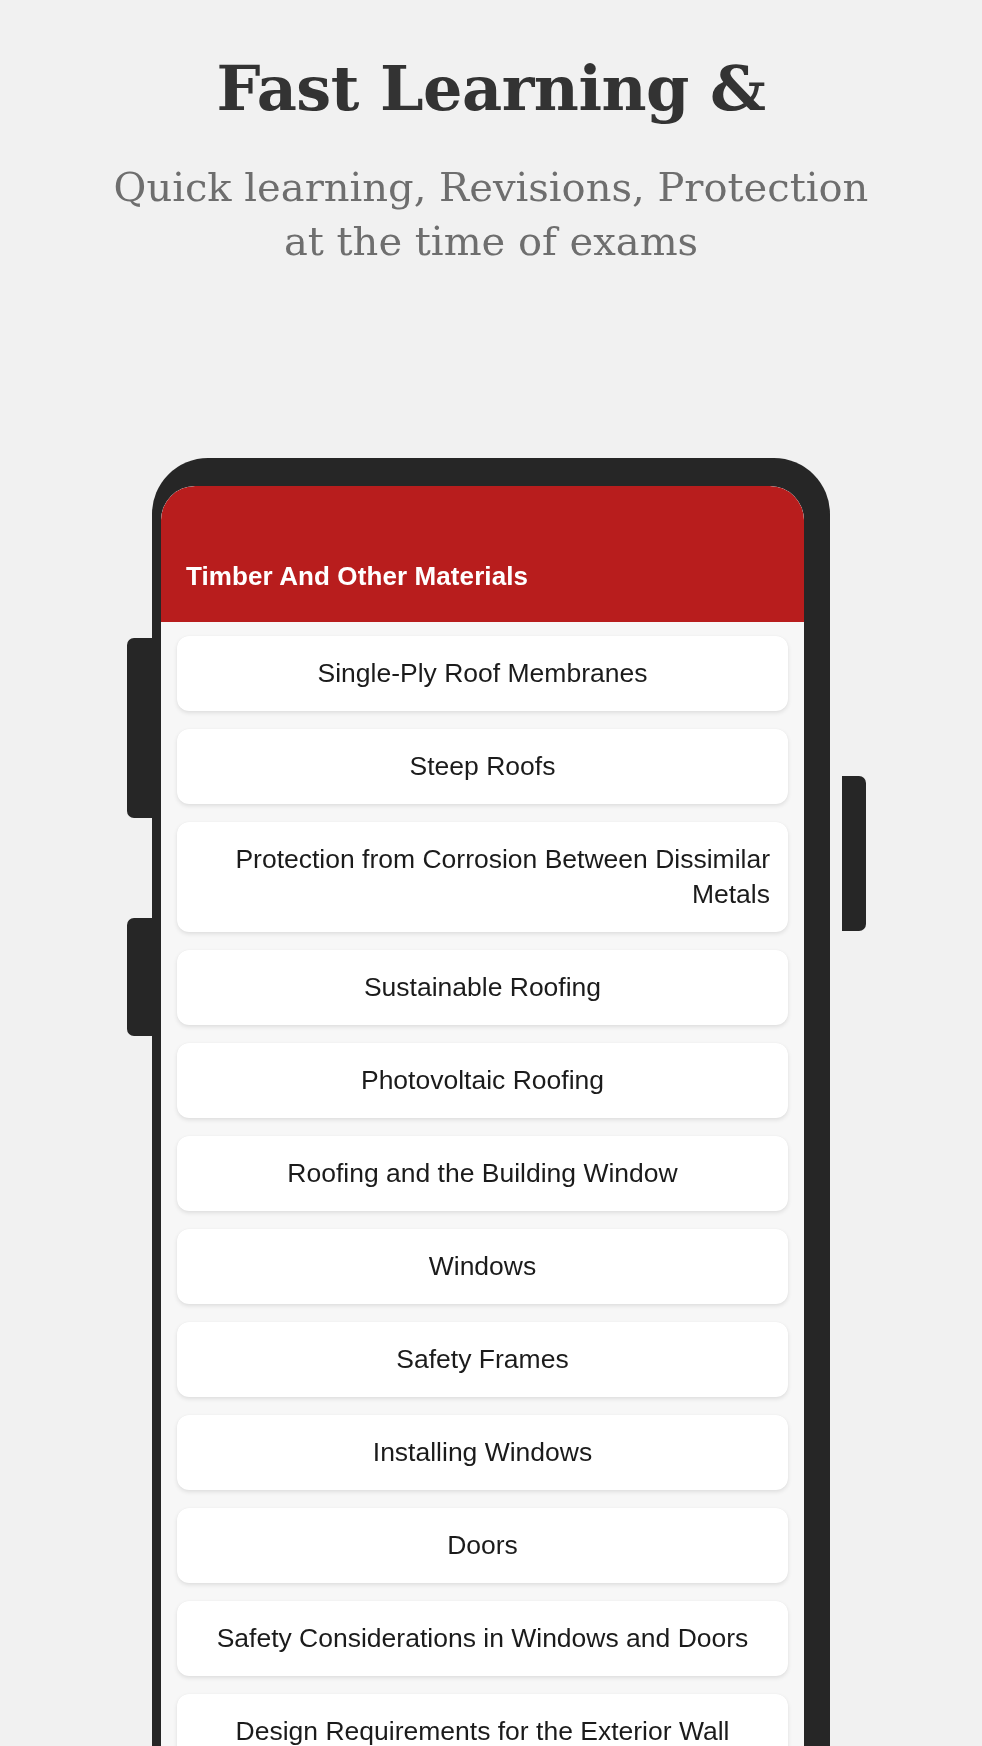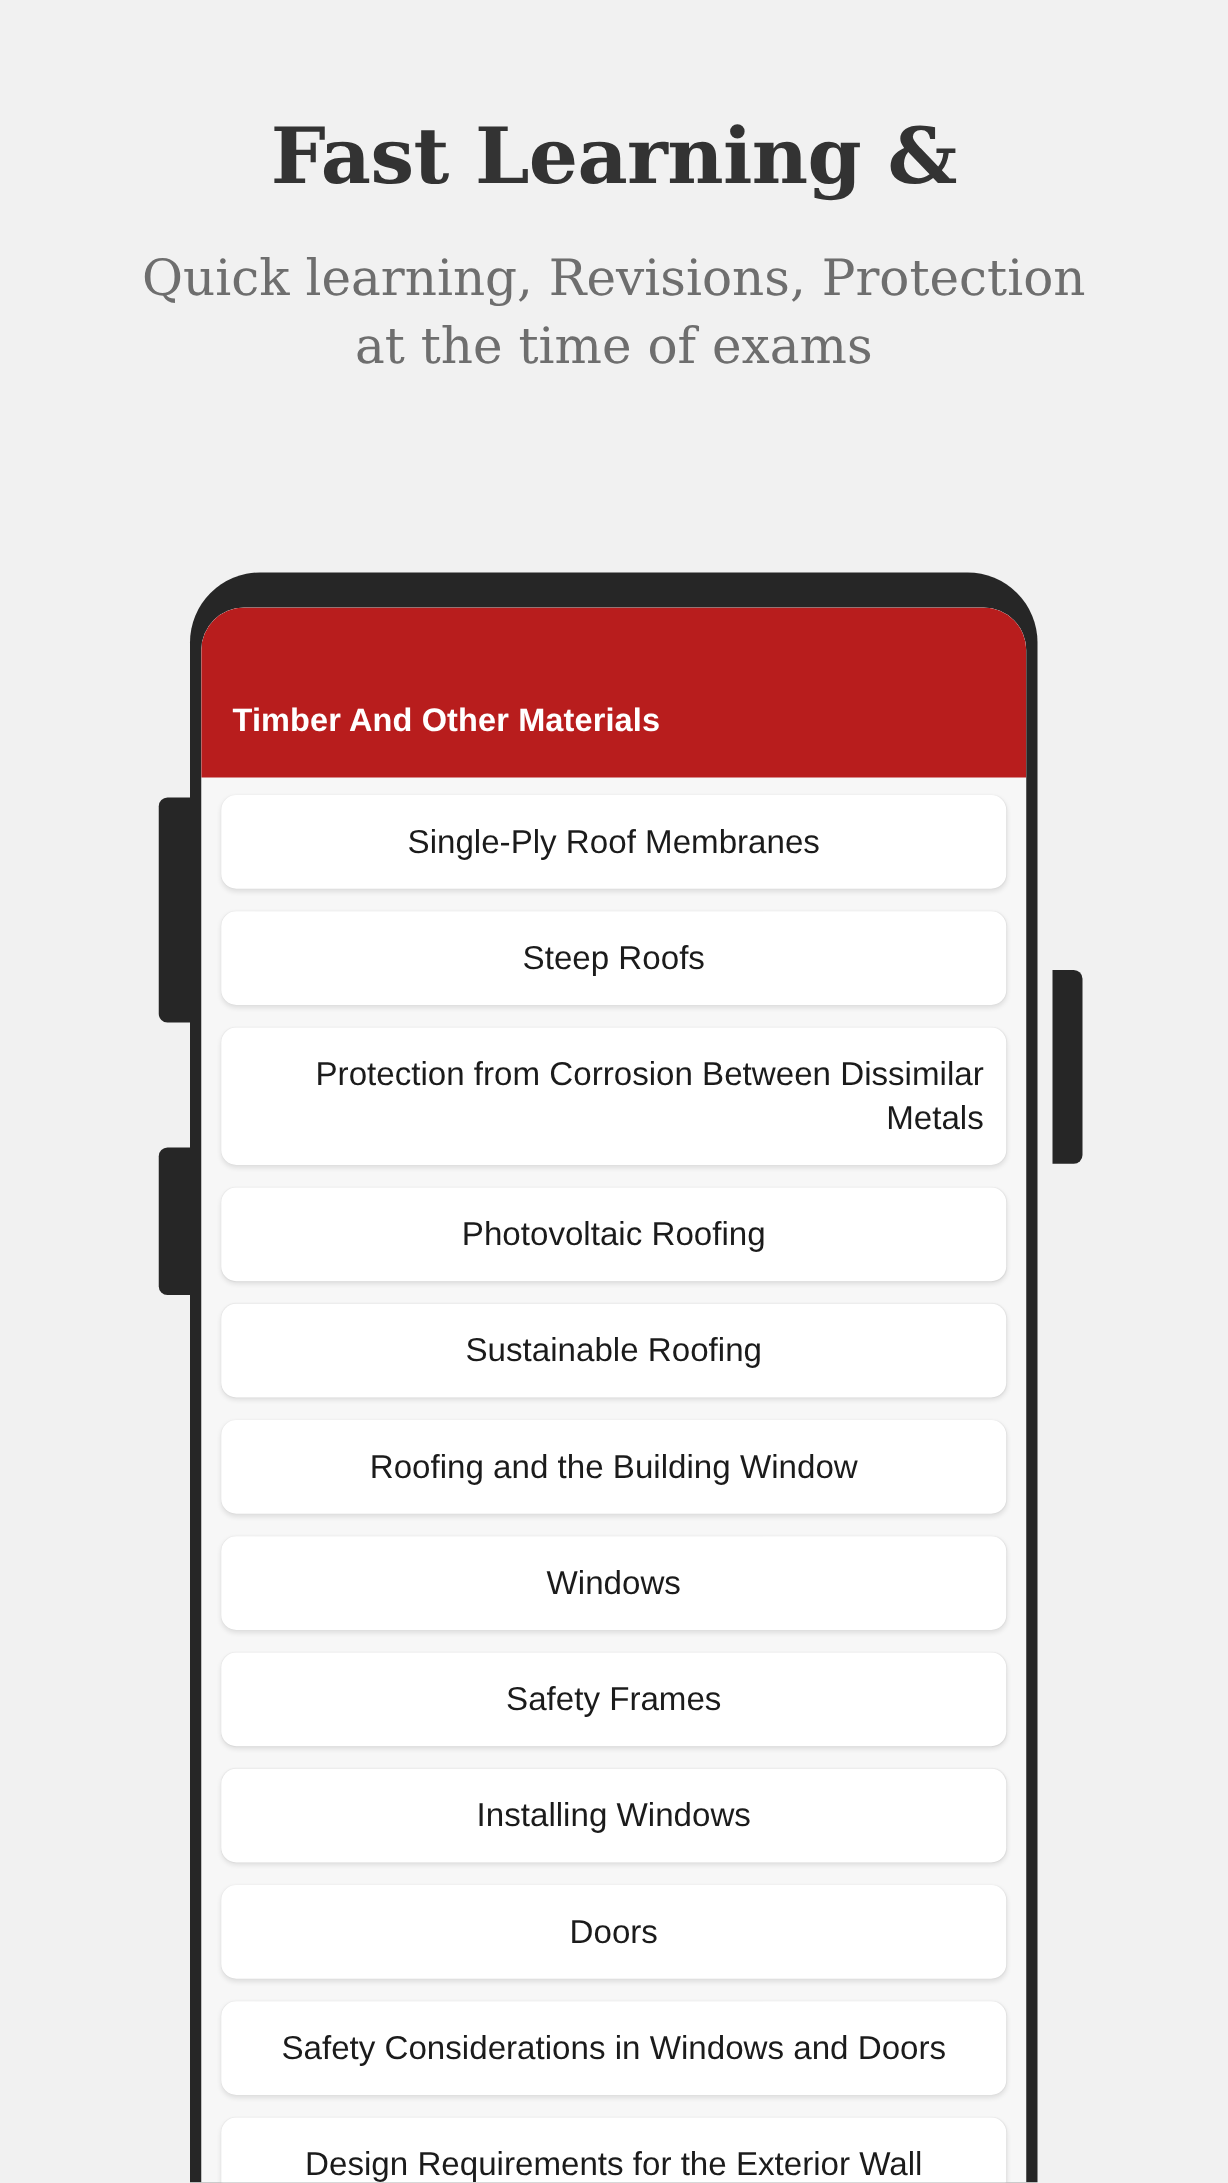--- a/index.html
+++ b/index.html
@@ -15,21 +15,21 @@
     position: relative;
   }
 
   
   .promo {
     position: absolute;
     top: 0;
     left: 0;
     width: 982px;
     text-align: center;
-    padding-top: 84px;
+    padding-top: 48px;
     box-sizing: border-box;
   }
   .promo-title {
     font-family: "DejaVu Serif", "Liberation Serif", serif;
     font-weight: 700;
     font-size: 62px;
     line-height: 1.32;
     letter-spacing: -0.5px;
     color: #333333;
     margin: 0;
@@ -90,21 +90,21 @@
 
   .phone-frame {
     position: absolute;
     left: 0;
     top: 0;
     width: 678px;
     height: 1288px;
     background: #262626;
     border-radius: 56px 56px 0 0;
     box-sizing: border-box;
-    padding: 28px 9px 0 9px;
+    padding: 28px 26px 0 9px;
     z-index: 2;
   }
 
   .phone-screen {
     width: 100%;
     height: 100%;
     background: #f7f7f7;
     border-radius: 34px 34px 0 0;
     overflow: hidden;
     position: relative;
@@ -183,24 +183,24 @@
         <div class="list-item">
           <span class="list-item-label">Single-Ply Roof Membranes</span>
         </div>
         <div class="list-item">
           <span class="list-item-label">Steep Roofs</span>
         </div>
         <div class="list-item">
           <span class="list-item-label">Protection from Corrosion Between Dissimilar Metals</span>
         </div>
         <div class="list-item">
+          <span class="list-item-label">Sustainable Roofing</span>
+        </div>
+        <div class="list-item">
           <span class="list-item-label">Photovoltaic Roofing</span>
-        </div>
-        <div class="list-item">
-          <span class="list-item-label">Sustainable Roofing</span>
         </div>
         <div class="list-item">
           <span class="list-item-label">Roofing and the Building Window</span>
         </div>
         <div class="list-item">
           <span class="list-item-label">Windows</span>
         </div>
         <div class="list-item">
           <span class="list-item-label">Safety Frames</span>
         </div>

